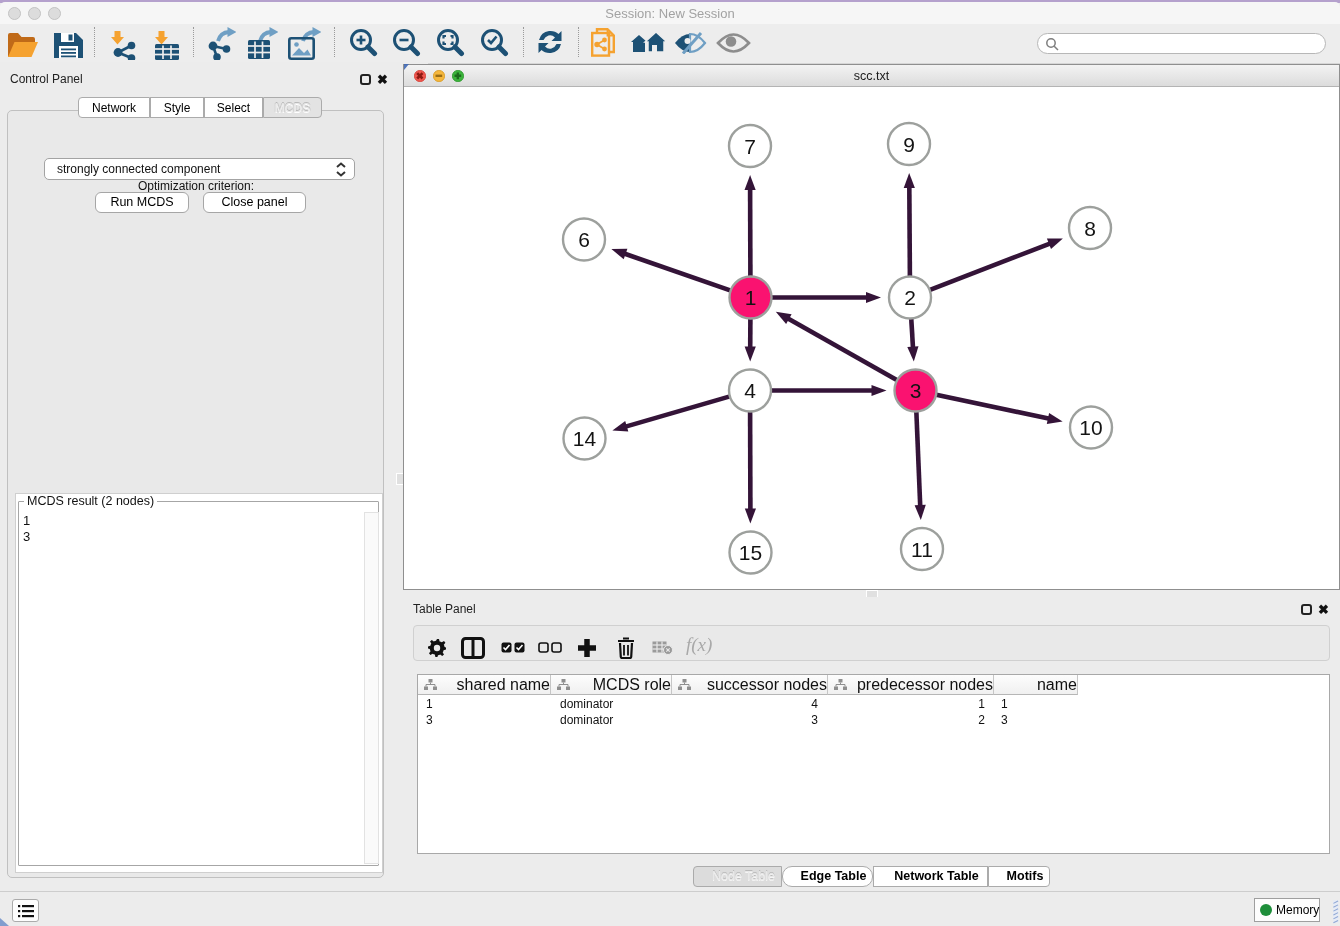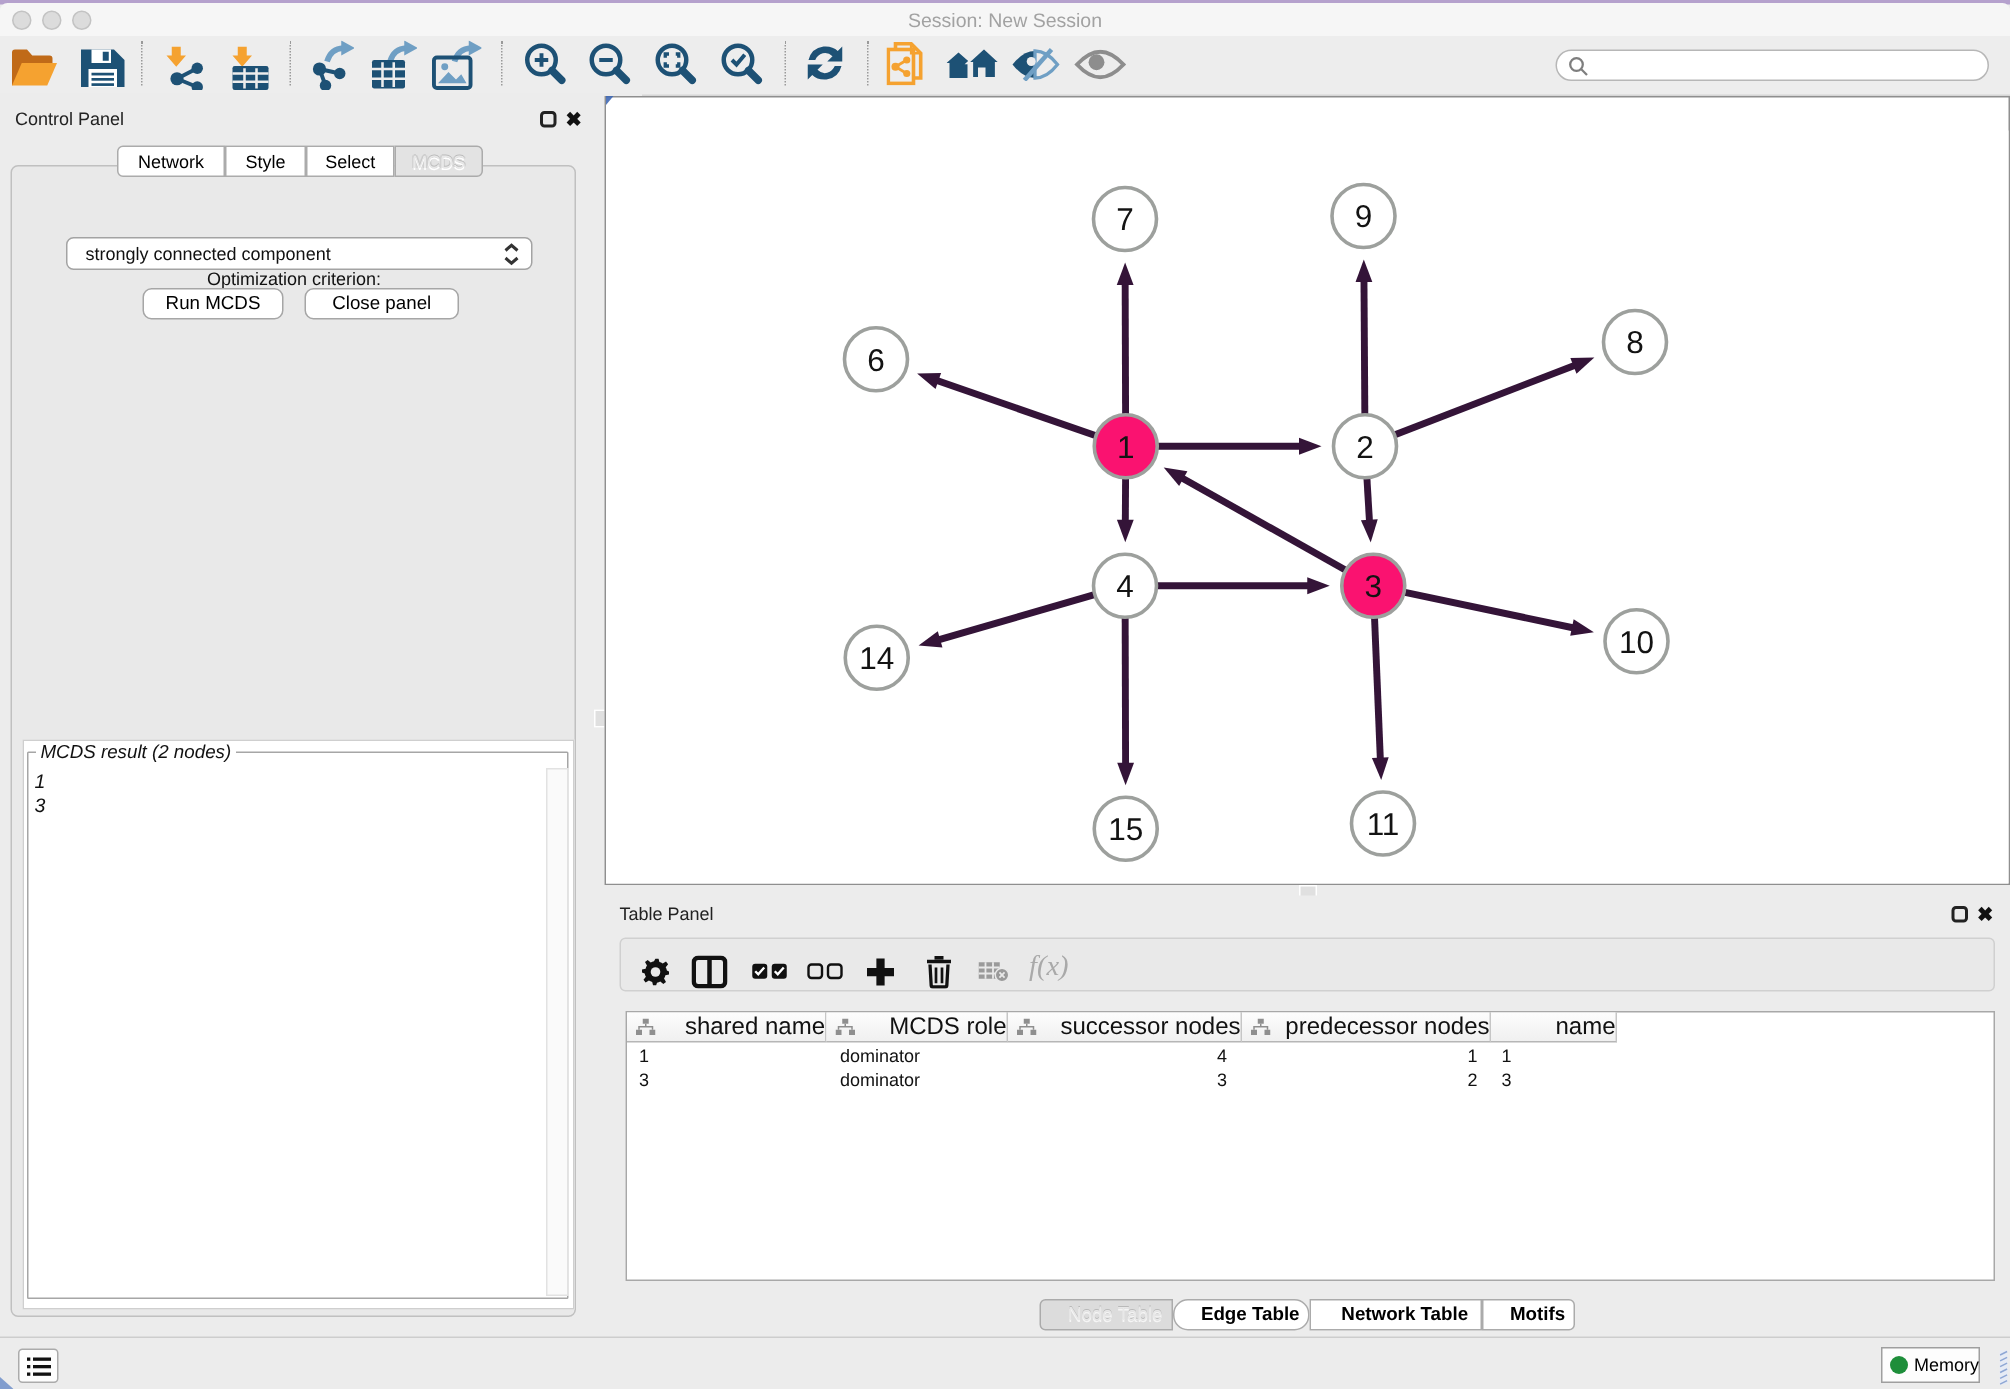--- a/index.html
+++ b/index.html
@@ -205,30 +205,45 @@
   <div class="abs" style="left:0;top:76px;width:392px;text-align:center;font-size:12px;color:#111;margin-top:41px;">Optimization criterion:</div>
   <div class="abs" style="left:44px;top:96px;width:311px;height:22px;background:#fff;border:1px solid #a3a3a3;border-radius:5px;box-sizing:border-box;">
     <span style="position:absolute;left:12px;top:3px;font-size:12px;color:#111;">strongly connected component</span>
     <svg style="position:absolute;right:6px;top:2px" width="14" height="17" viewBox="0 0 14 17">
         <path d="M3 6 L7 2.5 L11 6" fill="none" stroke="#333" stroke-width="2"></path>
         <path d="M3 11 L7 14.5 L11 11" fill="none" stroke="#333" stroke-width="2"></path>
       </svg>
   </div>
   <div class="abs" style="left:95px;top:130px;width:94px;height:21px;background:#fff;border:1px solid #a6a6a6;border-radius:6px;box-sizing:border-box;text-align:center;line-height:19px;font-size:12.5px;color:#000;">Run MCDS</div>
   <div class="abs" style="left:203px;top:130px;width:103px;height:21px;background:#fff;border:1px solid #a6a6a6;border-radius:6px;box-sizing:border-box;text-align:center;line-height:19px;font-size:12.5px;color:#000;">Close panel</div>
-  <div class="abs" style="left:15px;top:431px;width:368px;height:380px;background:#fff;border:1px solid #cfcfcf;box-sizing:border-box;font-style:italic;">
+  <div class="abs" style="left:15px;top:431px;width:368px;height:380px;background:#fff;border:1px solid #cfcfcf;box-sizing:border-box;">
     <fieldset style="position:absolute;left:2px;top:0;width:361px;height:372px;margin:0;padding:0;border:1px solid #a6a6a6;border-radius:1px;box-sizing:border-box;">
       <legend style="font-size:12.5px;color:#111;margin-left:5px;padding:0 3px;">MCDS result (2 nodes)</legend>
     </fieldset>
     <div style="position:absolute;left:7px;top:19px;font-size:13px;color:#111;line-height:16.3px;">1<br>3</div>
     <div style="position:absolute;left:348px;top:18px;width:15px;height:352px;background:#fafafa;border:1px solid #e2e2e2;box-sizing:border-box;"></div>
   </div>
 </div>
 <div class="abs" style="left:396px;top:473px;width:7px;height:10px;background:#e0e0e0;border:1px solid #fff;"></div>
 <div id="netwin" class="abs">
+  <div id="nettitle" class="abs">
+    <div class="light" style="left:10px;background:#f2574f;border:1px solid #d6453c;"></div>
+    <div class="light" style="left:29px;background:#f6b73c;border:1px solid #db9f29;"></div>
+    <div class="light" style="left:48px;background:#3cb53c;border:1px solid #2f9b2f;"></div>
+    <div class="abs" style="left:0;width:935px;text-align:center;font-size:12.5px;color:#1a1a1a;line-height:22px;">scc.txt</div>
+    <svg class="abs" style="left:10px;top:5px" width="12" height="12" viewBox="0 0 12 12">
+        <path d="M3.2 3.2 L8.5 8.5 M8.5 3.2 L3.2 8.5" stroke="#8e1a12" stroke-width="2.6"></path>
+      </svg>
+      <svg class="abs" style="left:29px;top:5px" width="12" height="12" viewBox="0 0 12 12">
+        <line x1="2.5" y1="5.8" x2="9.2" y2="5.8" stroke="#9a6d15" stroke-width="2.4"></line>
+      </svg>
+      <svg class="abs" style="left:48px;top:5px" width="12" height="12" viewBox="0 0 12 12">
+        <path d="M5.8 2.5 L5.8 9.2 M2.5 5.8 L9.2 5.8" stroke="#1d6b1d" stroke-width="2.4"></path>
+      </svg>
+  </div>
   <div id="netcanvas" class="abs">
 <svg width="935" height="501" viewBox="0 0 935 501" style="position:absolute;left:0;top:0">
 <g stroke="#341438" stroke-width="4.6">
 <line x1="346.4" y1="190.5" x2="346.1" y2="100.0"></line>
 <line x1="327.6" y1="203.9" x2="218.7" y2="166.0"></line>
 <line x1="366.5" y1="210.5" x2="465.0" y2="210.5"></line>
 <line x1="346.4" y1="230.5" x2="346.2" y2="262.5"></line>
 <line x1="505.9" y1="190.5" x2="505.3" y2="98.0"></line>
 <line x1="524.7" y1="203.3" x2="647.8" y2="155.8"></line>
 <line x1="507.2" y1="230.5" x2="509.1" y2="262.6"></line>

